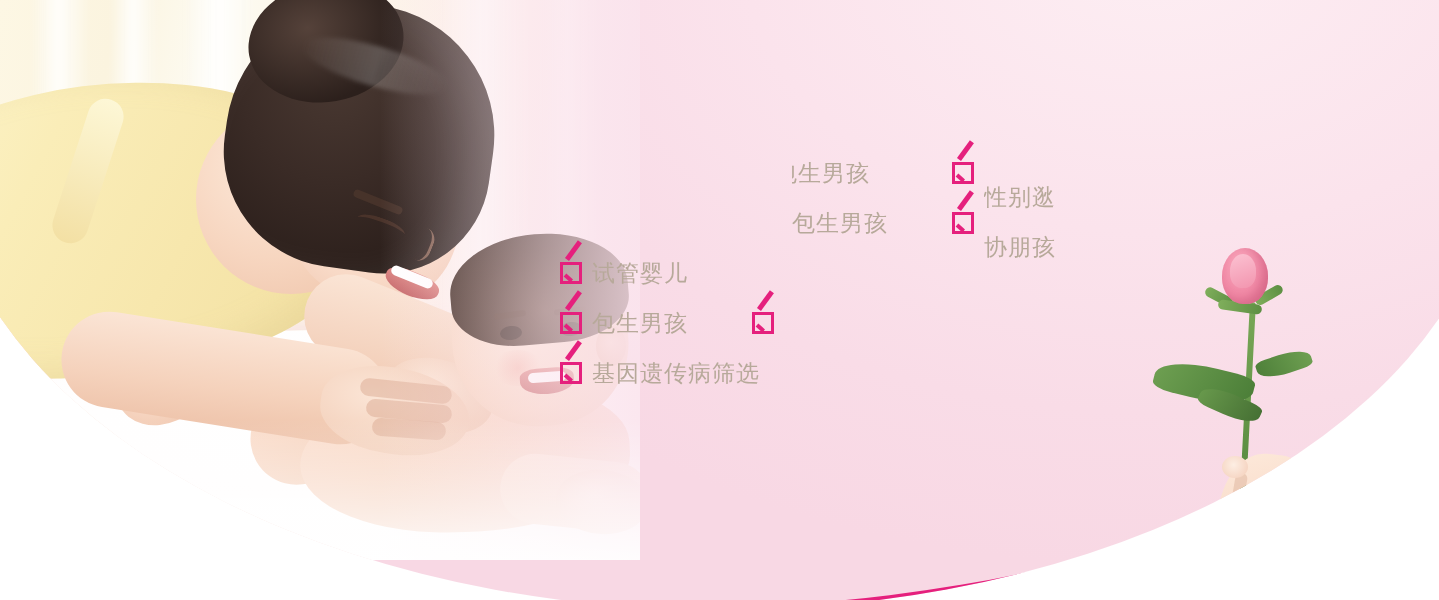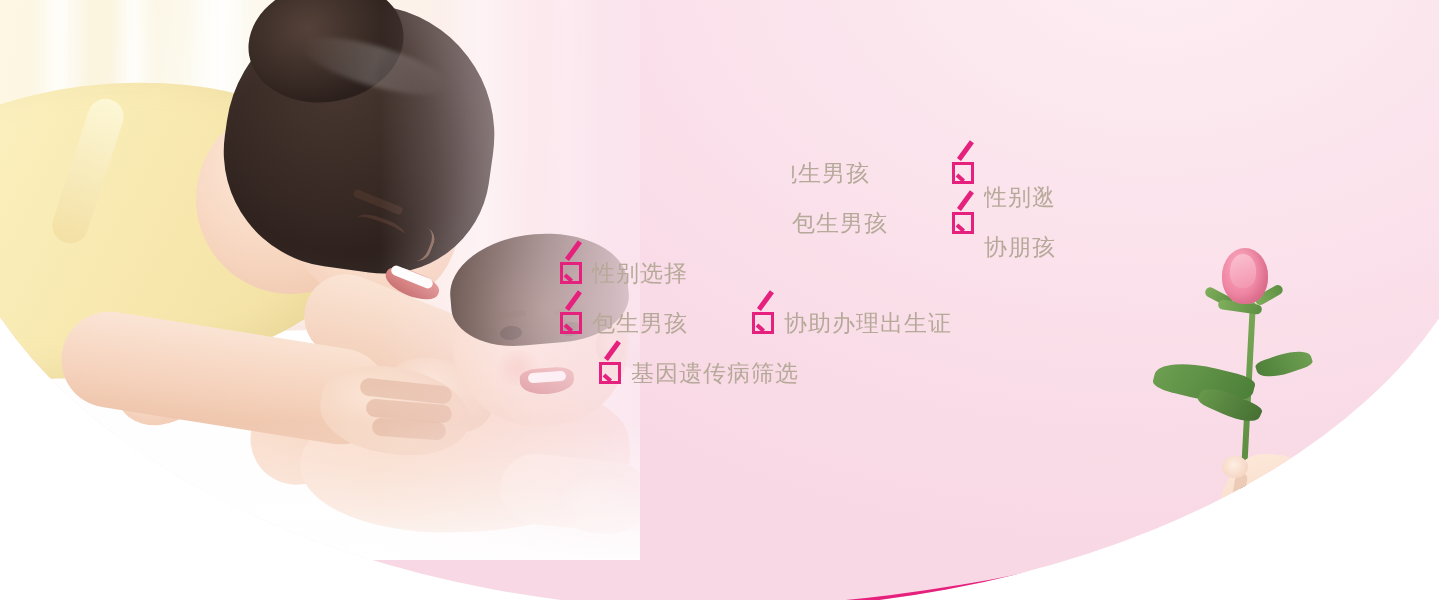--- a/index.html
+++ b/index.html
@@ -345,21 +345,21 @@
     display:flex; align-items:center;
     height:50px;
   }
   .fcell{
     display:flex; align-items:center;
     gap:10px;
   }
   .fcell.c-a{width:200px;}
   .fcell.c-b{width:192px;}
   .fcell.c-c{width:auto;}
-  .fcell.wide{width:auto;margin-left:39px;}
+  .fcell.wide{width:auto;}
 
   .chk{
     position:relative;
     width:22px; height:22px; flex:0 0 22px;
     border:3px solid #e5207d;
     box-sizing:border-box;
   }
   .chk::before{
     content:"";
     position:absolute;
@@ -506,34 +506,33 @@
           <span class="chk"></span>
           <span class="flabel">包生男孩</span>
         </div>
         <div class="fcell c-c">
           <span class="chk"></span>
           <span class="flabel">协朋孩</span>
         </div>
       </div>
 
       <div class="frow">
-        <div class="fcell c-c">
-          <span class="chk"></span>
-          <span class="flabel">性别选择</span>
+        <div class="fcell c-a">
+          <span class="chk"></span>
+          <span class="flabel">试管婴儿</span>
         </div>
       </div>
 
       <div class="frow">
         <div class="fcell c-b">
           <span class="chk"></span>
           <span class="flabel">包生男孩</span>
         </div>
         <div class="fcell c-c">
           <span class="chk"></span>
-          <span class="flabel">协助办理出生证</span>
         </div>
       </div>
 
       <div class="frow">
         <div class="fcell wide">
           <span class="chk"></span>
           <span class="flabel">基因遗传病筛选</span>
         </div>
       </div>
     </div>

